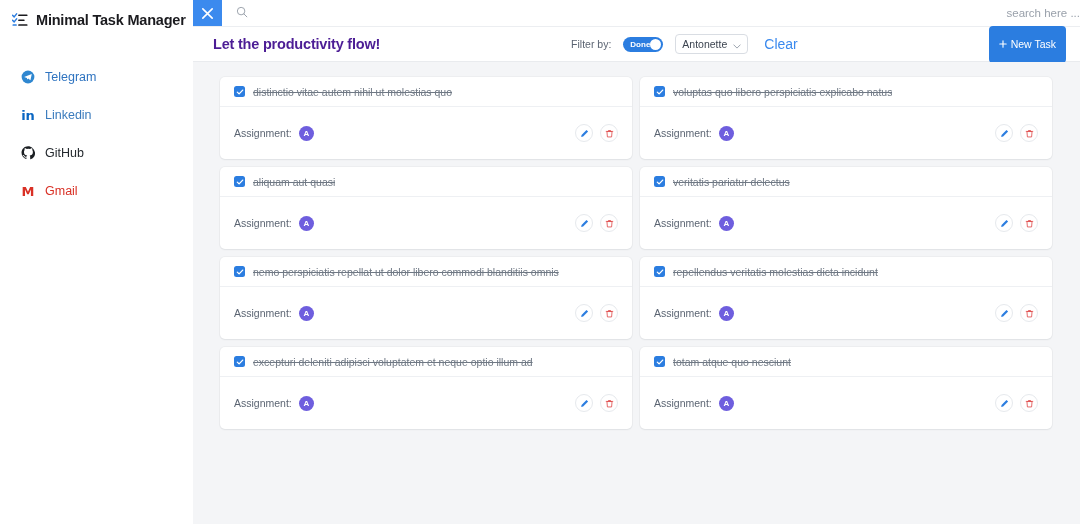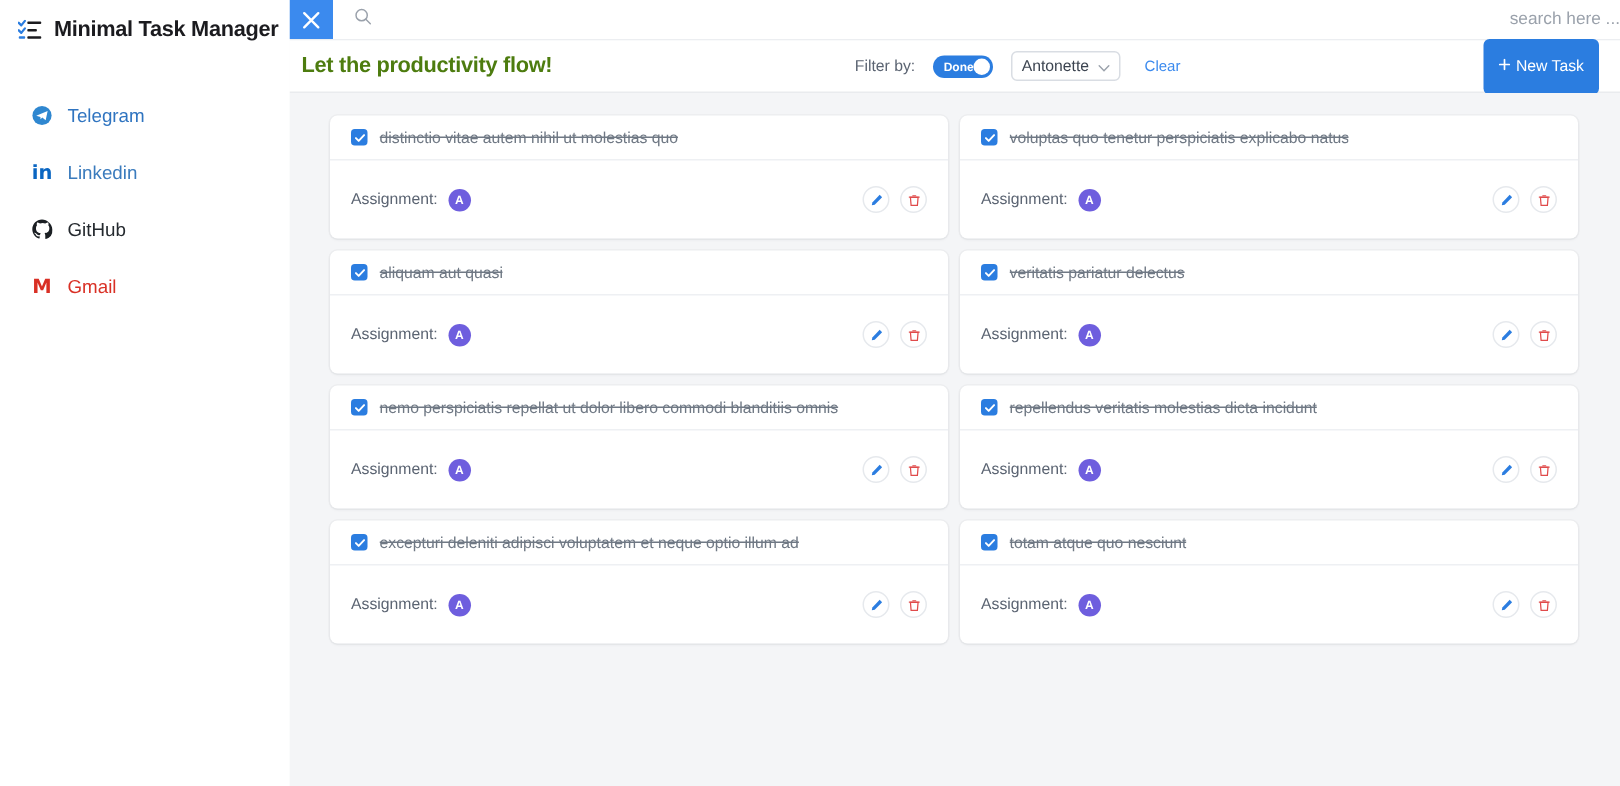--- a/index.html
+++ b/index.html
@@ -57,22 +57,22 @@
   }
   .search-wrap { display: flex; align-items: center; gap: 9px; padding-left: 14px; flex: 1; justify-content: space-between; }
   .search-ph { font-size: 11.5px; color: #9aa1ab; }
 
   .titlebar {
     height: 35px; background: #ffffff; display: flex; align-items: center;
     padding: 0 14px 0 8px; flex: 0 0 35px;
     border-bottom: 1px solid #e9ebee;
   }
   .page-title {
-    font-size: 14.5px; font-weight: bold; color: #4d7c0f;
-    margin-left: 0px; letter-spacing: -0.2px;
+    font-size: 14.5px; font-weight: bold; color: #4c1d95;
+    margin-left: 12px; letter-spacing: -0.2px;
   }
   .filters { margin-left: auto; display: flex; align-items: center; gap: 12px; }
   .filter-label { font-size: 10.5px; color: #5b6472; }
   .toggle {
     width: 40px; height: 15px; border-radius: 9px; background: #2b7de0;
     display: flex; align-items: center; position: relative; cursor: pointer;
   }
   .toggle .t-txt {
     font-size: 8px; color: #ffffff; font-weight: bold;
     position: absolute; left: 7px; top: 3px;
@@ -80,21 +80,21 @@
   .toggle .knob {
     width: 11px; height: 11px; border-radius: 50%; background: #ffffff;
     position: absolute; right: 2px; top: 2px;
   }
   .select {
     height: 20px; min-width: 61px; border: 1px solid #d9dde3; border-radius: 4px;
     background: #ffffff; display: flex; align-items: center; justify-content: space-between;
     padding: 0 6px; gap: 6px; cursor: pointer;
   }
   .select .s-txt { font-size: 10.5px; color: #3c4450; }
-  .clear-link { font-size: 10px; color: #3b8aee; cursor: pointer; margin-left: 4px; }
+  .clear-link { font-size: 14px; color: #3b8aee; cursor: pointer; margin-left: 4px; }
   .new-task {
     margin-left: auto; background: #2b7de0; color: #fff; border: none;
     height: 37px; border-radius: 4px; padding: 0 10px;
     font-size: 10.5px; display: flex; align-items: center; gap: 4px;
     cursor: pointer; font-family: "Liberation Sans", sans-serif;
   }
 
   
   .content {
     flex: 1 1 auto; background: #f4f5f7; overflow: hidden;
@@ -281,21 +281,21 @@
     </div>
   </div>
 
   <div class="card">
     <div class="card-head">
       <span class="cb">
         <svg width="8" height="8" viewBox="0 0 10 10">
           <path d="M1.6 5.1 L3.9 7.4 L8.4 2.6" fill="none" stroke="#ffffff" stroke-width="1.6" stroke-linecap="round" stroke-linejoin="round"></path>
         </svg>
       </span>
-      <span class="task-title">voluptas quo tenetur perspiciatis explicabo natus</span>
+      <span class="task-title">voluptas quo libero perspiciatis explicabo natus</span>
     </div>
     <div class="card-body">
       <span class="assign-label">Assignment:</span>
       <span class="avatar">A</span>
       <span class="actions">
         <button class="icon-btn">
           <span>
             <svg width="9" height="9" viewBox="0 0 12 12">
               <path d="M8.6 1.2 L10.8 3.4 L4.2 10 L1.6 10.5 L2.1 7.9 Z" fill="#2b7de0"></path>
             </svg>

